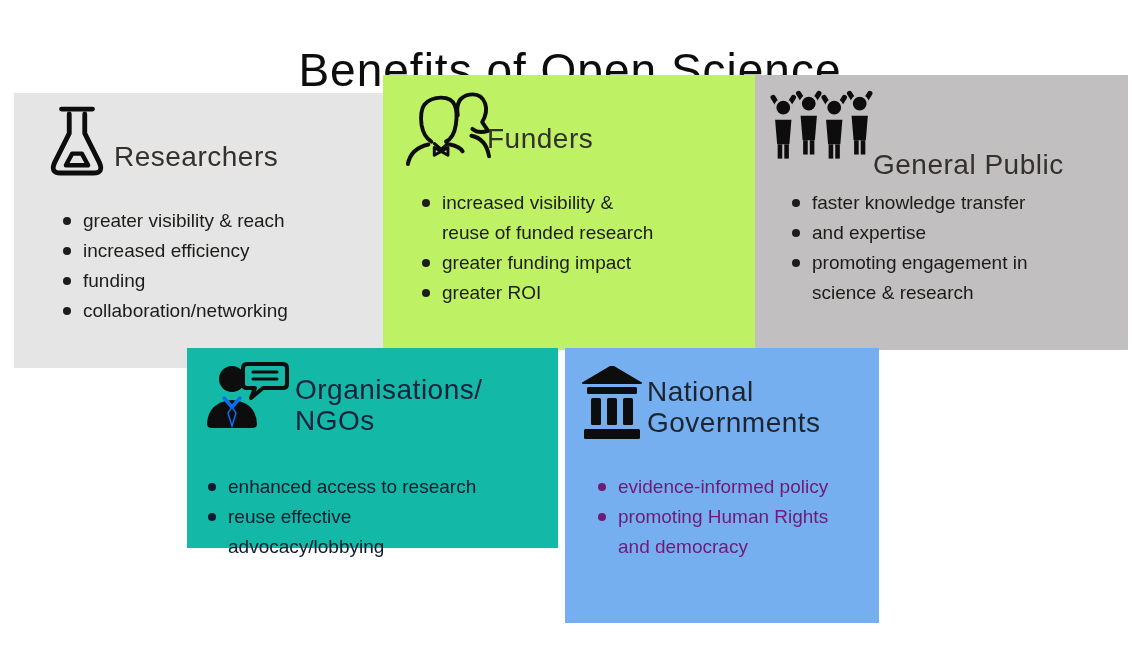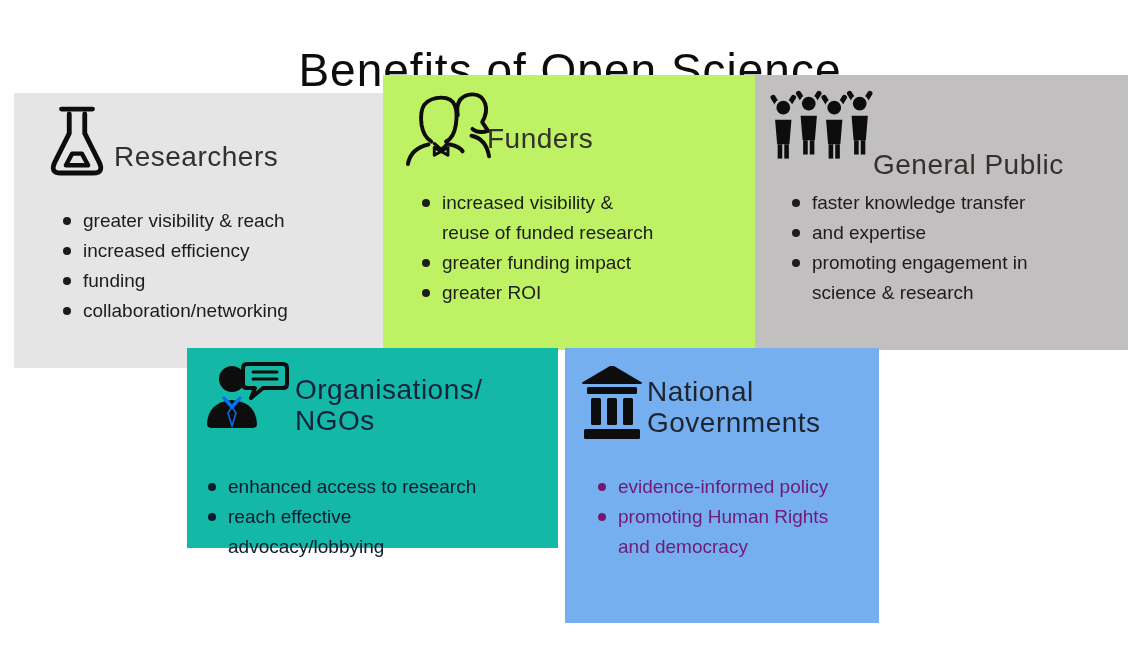--- a/index.html
+++ b/index.html
@@ -192,21 +192,21 @@
     </span>
     <h2 class="panel-heading">
       <span class="hline">Organisations/</span>
       <span class="hline">NGOs</span>
     </h2>
     <ul class="bullets">
       <li>
           <span class="ln">enhanced access to research</span>
         </li>
       <li>
-        <span class="ln">reach effective</span>
+        <span class="ln">reuse effective</span>
         <span class="ln">advocacy/lobbying</span>
       </li>
     </ul>
   </section>
 
   <section class="panel panel-govs">
     <span class="icon">
       <svg viewBox="0 0 60 76" fill="#0d0d0d">
         <path d="M30 0 L59 17 H1 Z" stroke="#0d0d0d" stroke-width="2" stroke-linejoin="round"></path>
         <rect x="5" y="21" width="50" height="7" rx="1.5"></rect>

